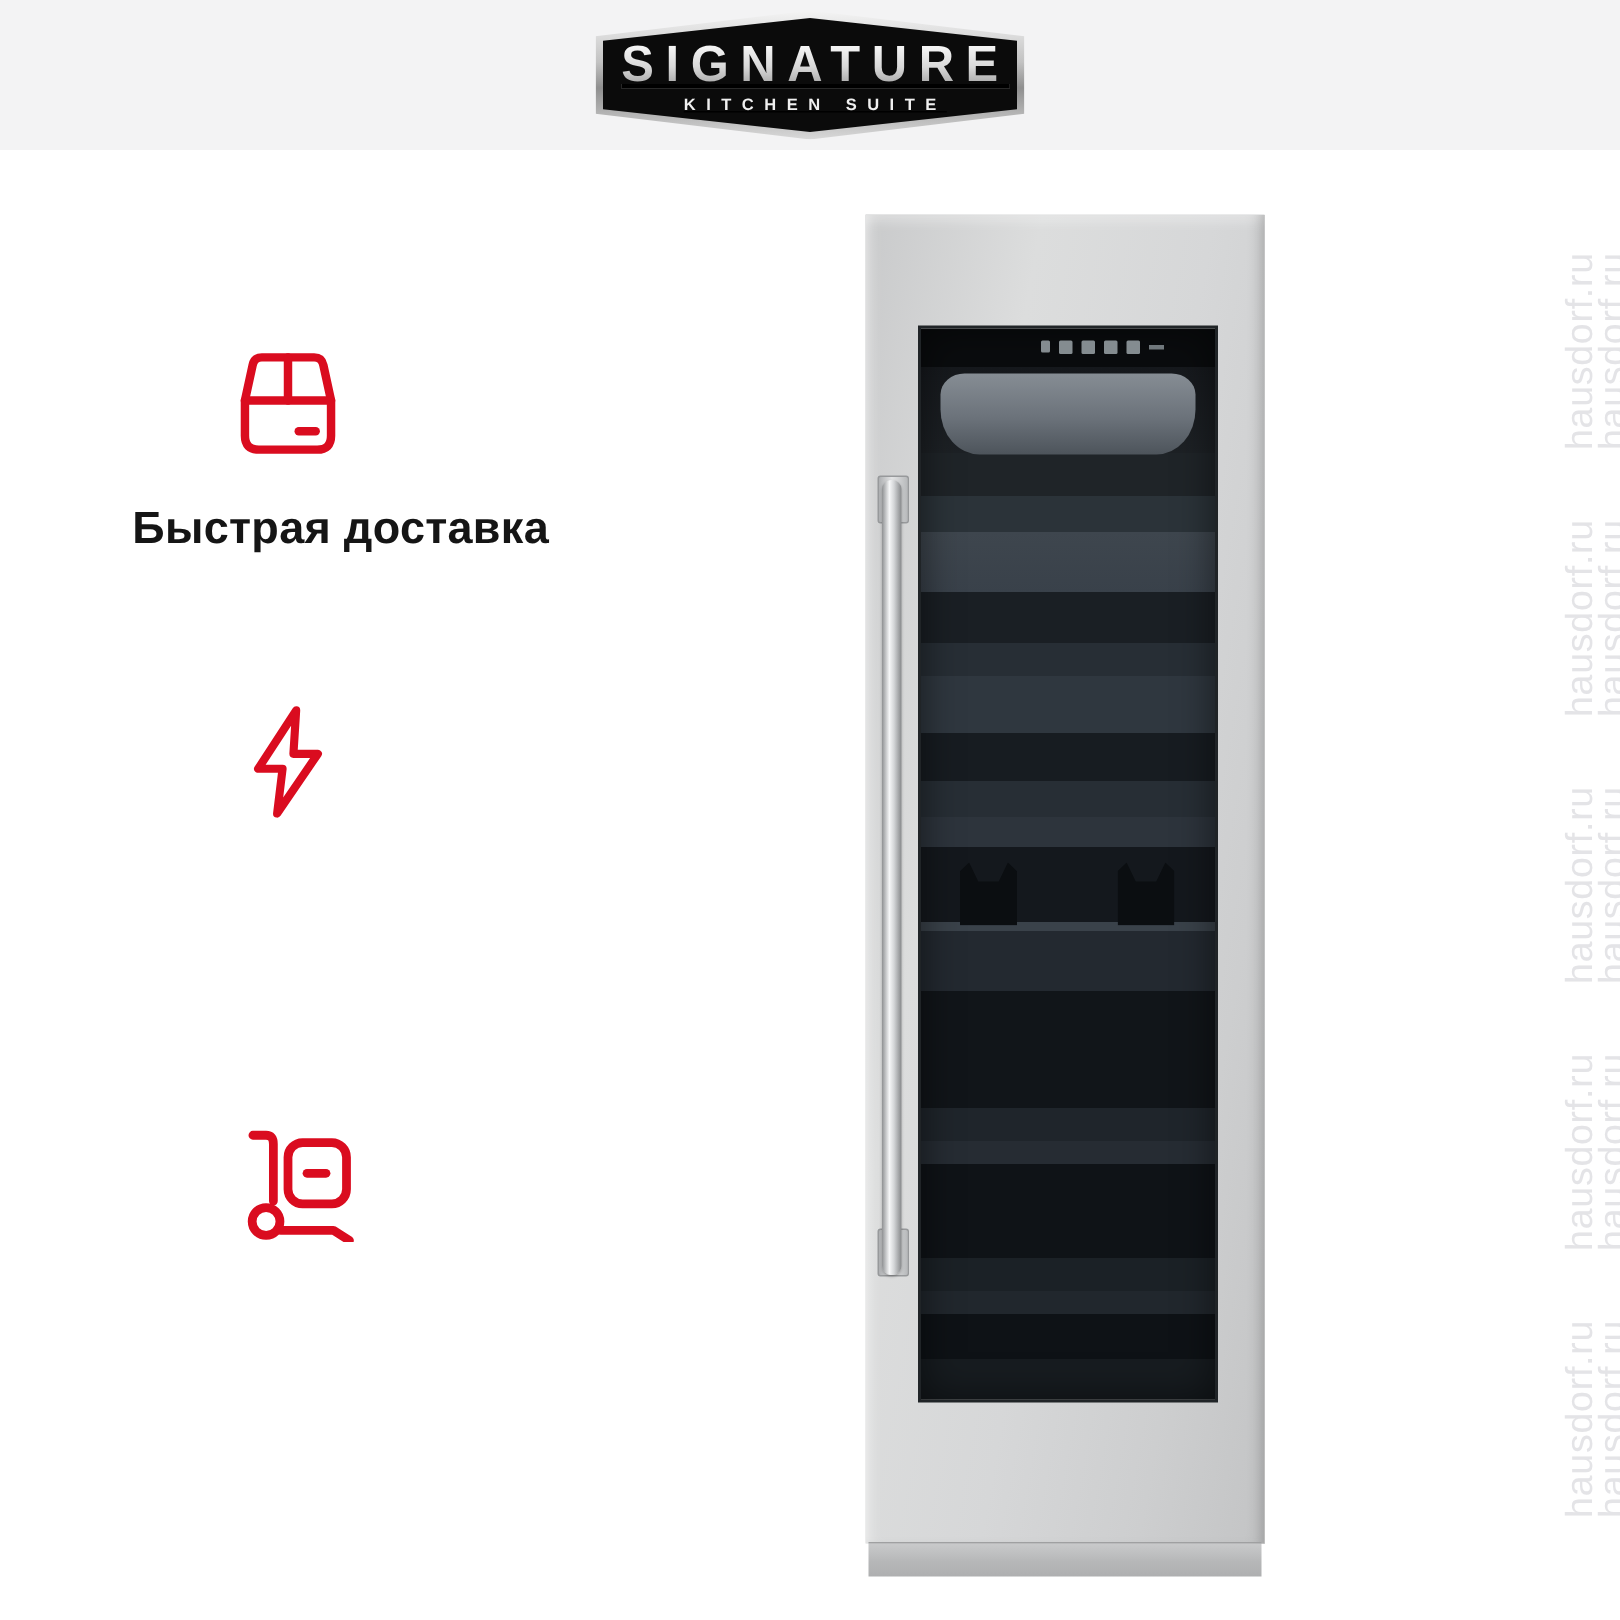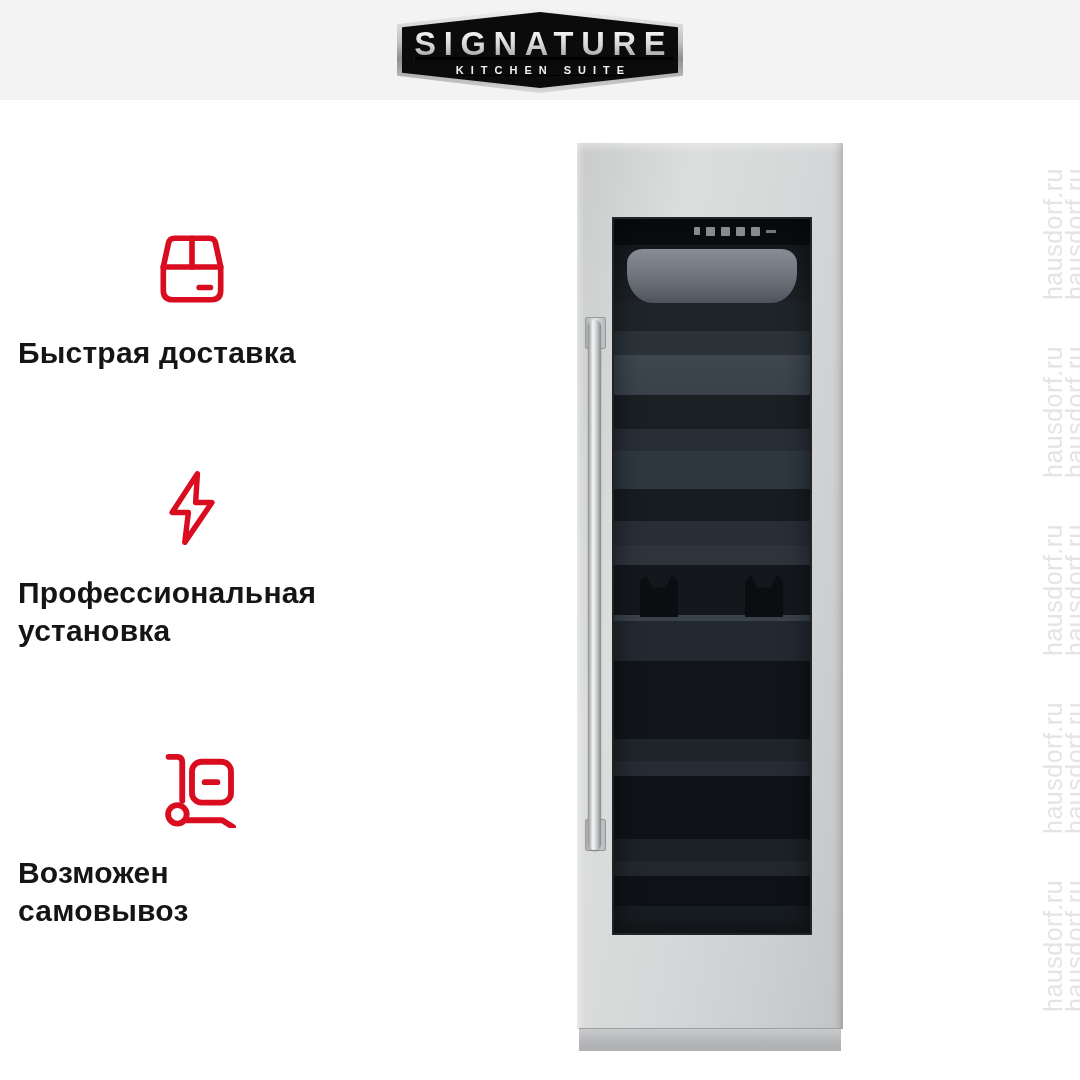--- a/index.html
+++ b/index.html
@@ -25,21 +25,21 @@
     color:#ededed;font-weight:bold;font-size:34px;line-height:34px;
     letter-spacing:8px;text-indent:8px;transform:scaleX(0.96);
     background:linear-gradient(180deg,#ffffff 0%,#d8d8d8 55%,#9a9a9a 100%);
     -webkit-background-clip:text;background-clip:text;-webkit-text-fill-color:transparent;
     margin-top:2px;
   }
   .brand-tagline{
     color:#f0f0f0;font-weight:bold;font-size:11px;letter-spacing:7px;text-indent:7px;margin-top:4px;
   }
   
-  .feature{position:absolute;left:18px;width:348px;text-align:left;}
+  .feature{position:absolute;left:18px;width:348px;text-align:right;}
   .feature .icon-wrap{display:flex;align-items:flex-end;justify-content:center;}
   .feature .label{
     color:#151515;font-weight:bold;font-size:30px;line-height:38px;
     white-space:pre-line;letter-spacing:0.2px;
   }
   .f1{top:222px;} .f1 .icon-wrap{height:88px;margin-bottom:24px;}
   .f2{top:470px;} .f2 .icon-wrap{height:76px;margin-bottom:28px;}
   .f3{top:752px;} .f3 .icon-wrap{height:76px;margin-bottom:26px;}
   
   .wm-col{
@@ -140,36 +140,32 @@
   </div>
   <div class="label">Быстрая доставка</div>
 </div>
 
 <div class="feature f2">
   <div class="icon-wrap">
     <svg width="52" height="76" viewBox="0 0 56 84" fill="none">
       <path d="M34 4 L6 47 H24 L20 80 L50 36 H32 Z" stroke="#da0c1f" stroke-width="6" stroke-linejoin="round" fill="none"></path>
     </svg>
   </div>
-  <div class="label">Профессиональная
-установка</div>
 </div>
 
 <div class="feature f3">
   <div class="icon-wrap">
     <svg width="90" height="78" viewBox="0 0 92 80" fill="none">
       <path d="M22 7 H31 Q36 7 36 13 V52" stroke="#da0c1f" stroke-width="6" stroke-linecap="round"></path>
       <circle cx="31" cy="66" r="9.5" stroke="#da0c1f" stroke-width="6"></circle>
       <path d="M41 72 H77 L88 79" stroke="#da0c1f" stroke-width="6" stroke-linecap="round" stroke-linejoin="round"></path>
       <rect x="46" y="12" width="40" height="42" rx="10" stroke="#da0c1f" stroke-width="6"></rect>
       <path d="M59 33 H72" stroke="#da0c1f" stroke-width="6" stroke-linecap="round"></path>
     </svg>
   </div>
-  <div class="label">Возможен
-самовывоз</div>
 </div>
 
 <div class="fridge">
   <div class="fridge-body">
     <div class="glass">
       <div class="display">
         <div class="seg small"></div>
           <div class="seg"></div>
           <div class="seg"></div>
         <div class="seg"></div>

